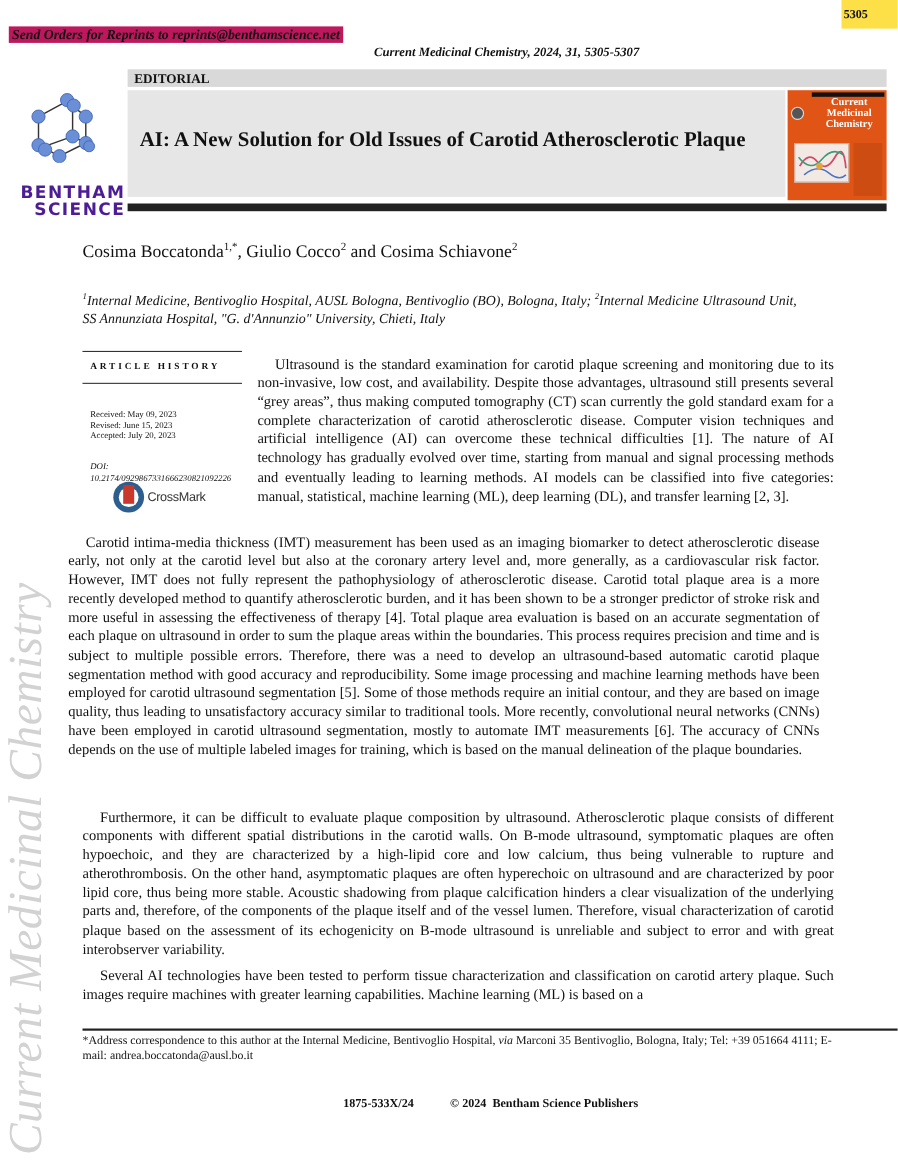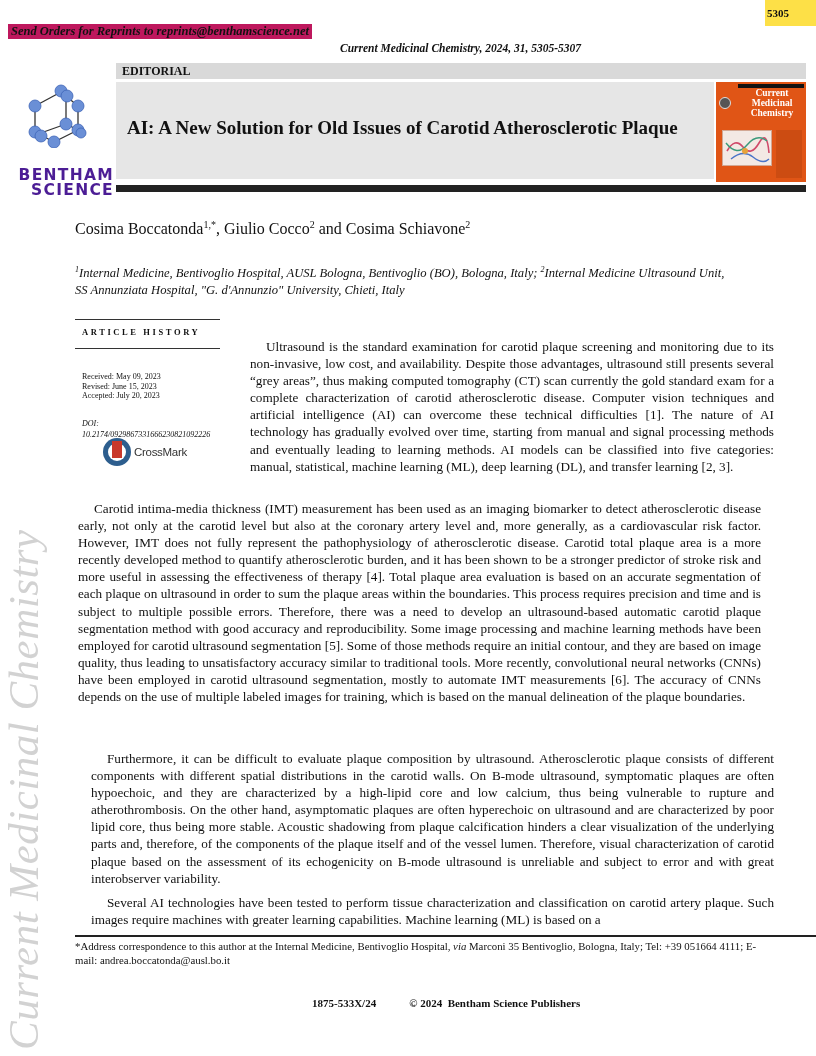--- a/index.html
+++ b/index.html
@@ -50,21 +50,21 @@
   .hist-head { left: 82px; top: 327px; font-family: "Liberation Serif", serif; font-weight: bold; font-size: 8.5px; letter-spacing: 2.6px; }
   .hist-rule2 { left: 75px; top: 348px; width: 145px; height: 1px; background: #333; }
   .hist-dates { left: 82px; top: 372px; font-size: 8px; line-height: 9.5px; }
   .hist-doi { left: 82px; top: 418px; font-style: italic; font-size: 8px; line-height: 11px; }
   .crossmark { left: 103px; top: 438px; display: flex; align-items: center; gap: 3px; }
   .cm-circle { width: 28px; height: 28px; border-radius: 50%; background: #2d5e8e; position: relative; }
   .cm-inner { position: absolute; left: 5px; top: 5px; width: 18px; height: 18px; border-radius: 50%; background: #fff; }
   .cm-flag { position: absolute; left: 9px; top: 3px; width: 10px; height: 17px; background: #c8382b; }
   .cm-text { font-family: "Liberation Sans", sans-serif; font-size: 11.5px; color: #333; letter-spacing: -0.3px; }
 
-  .para { text-align: justify; font-size: 13.2px; line-height: 17.1px; text-indent: 16px; margin: 16px; }
+  .para { text-align: justify; font-size: 13.2px; line-height: 17.1px; text-indent: 16px; margin: 0; }
   .p1 { left: 234px; top: 322px; width: 524px; }
   .p2 { left: 62px; top: 484px; width: 683px; }
   .p3 { left: 75px; top: 734px; width: 683px; }
   .p4 { left: 75px; top: 878px; width: 683px; }
 
   .fn-rule { left: 75px; top: 935px; width: 741px; height: 2px; background: #222; }
   .footnote { left: 75px; top: 939px; width: 690px; font-size: 10.8px; line-height: 14px; }
 
   .bottom-line { left: 312px; top: 997px; font-weight: bold; font-size: 11px; white-space: pre; }
 

